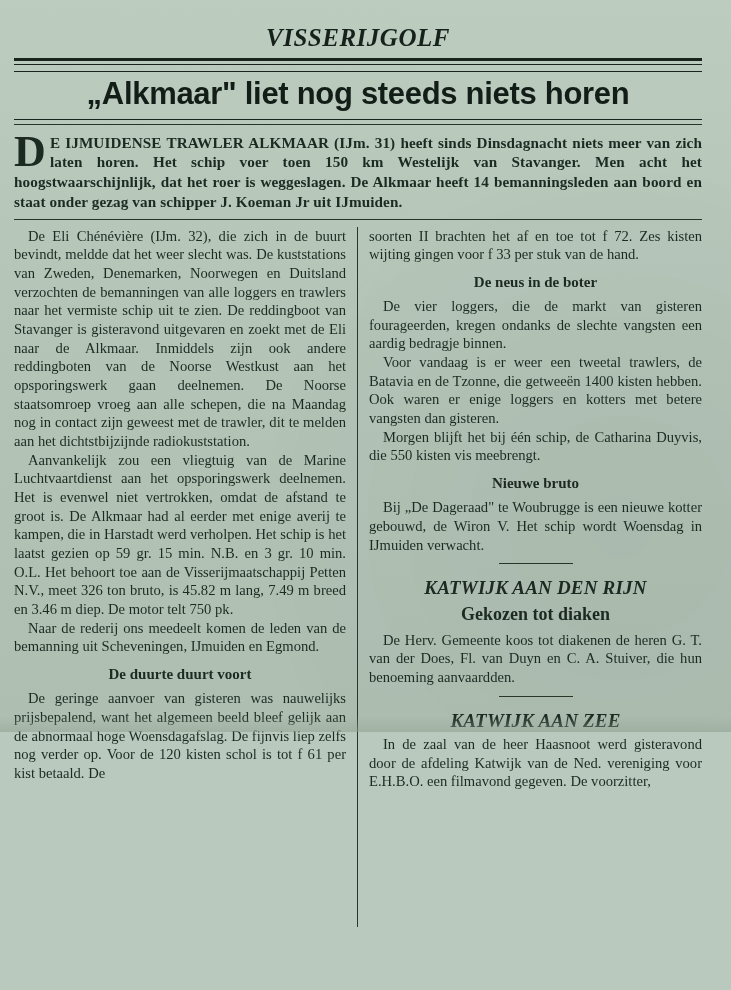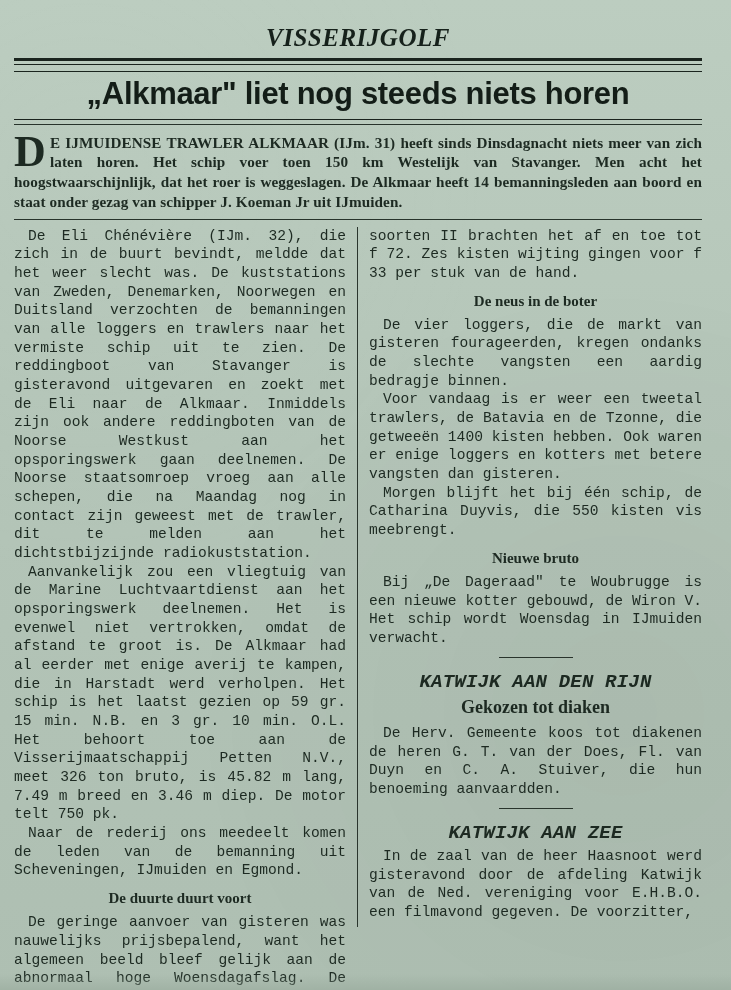--- a/index.html
+++ b/index.html
@@ -10,21 +10,21 @@
     width: 731px;
     height: 990px;
     background: #b9c9bd;
     font-family: "Liberation Serif", serif;
     color: #1d2a22;
     overflow: hidden;
   }
   .page {
     position: relative;
     width: 731px;
-    height: 990px;
+    height: 732px;
     background: linear-gradient(180deg, #bccdc0 0%, #b4c5b8 45%, #aebfb2 100%);
     box-sizing: border-box;
     padding: 10px 29px 4px 14px;
   }
   .noise {
     position: absolute;
     inset: 0;
     pointer-events: none;
     background:
       radial-gradient(circle at 12% 18%, rgba(255,255,255,0.18), rgba(255,255,255,0) 38%),
@@ -102,35 +102,34 @@
   .col.left {
     padding-right: 11px;
     border-right: 1px solid #2a352d;
   }
   .col.right {
     padding-left: 11px;
   }
   .col p {
     margin: 0;
     text-indent: 14px;
-    font-family: Liberation Mono, monospace;
   }
   .col p.noindent {
     text-indent: 0;
   }
   .subhead {
     text-align: center;
     font-weight: bold;
     font-size: 15px;
     margin: 9px 0 5px 0;
     font-family: "Liberation Serif", serif;
   }
   .section-title {
     text-align: center;
-    font-family: Liberation Mono, monospace;
+    font-family: Liberation Serif, serif;
     font-style: italic;
     font-weight: bold;
     font-size: 19px;
     letter-spacing: 0.2px;
     margin: 12px 0 2px 0;
   }
   .section-sub {
     text-align: center;
     font-weight: bold;
     font-size: 18px;

